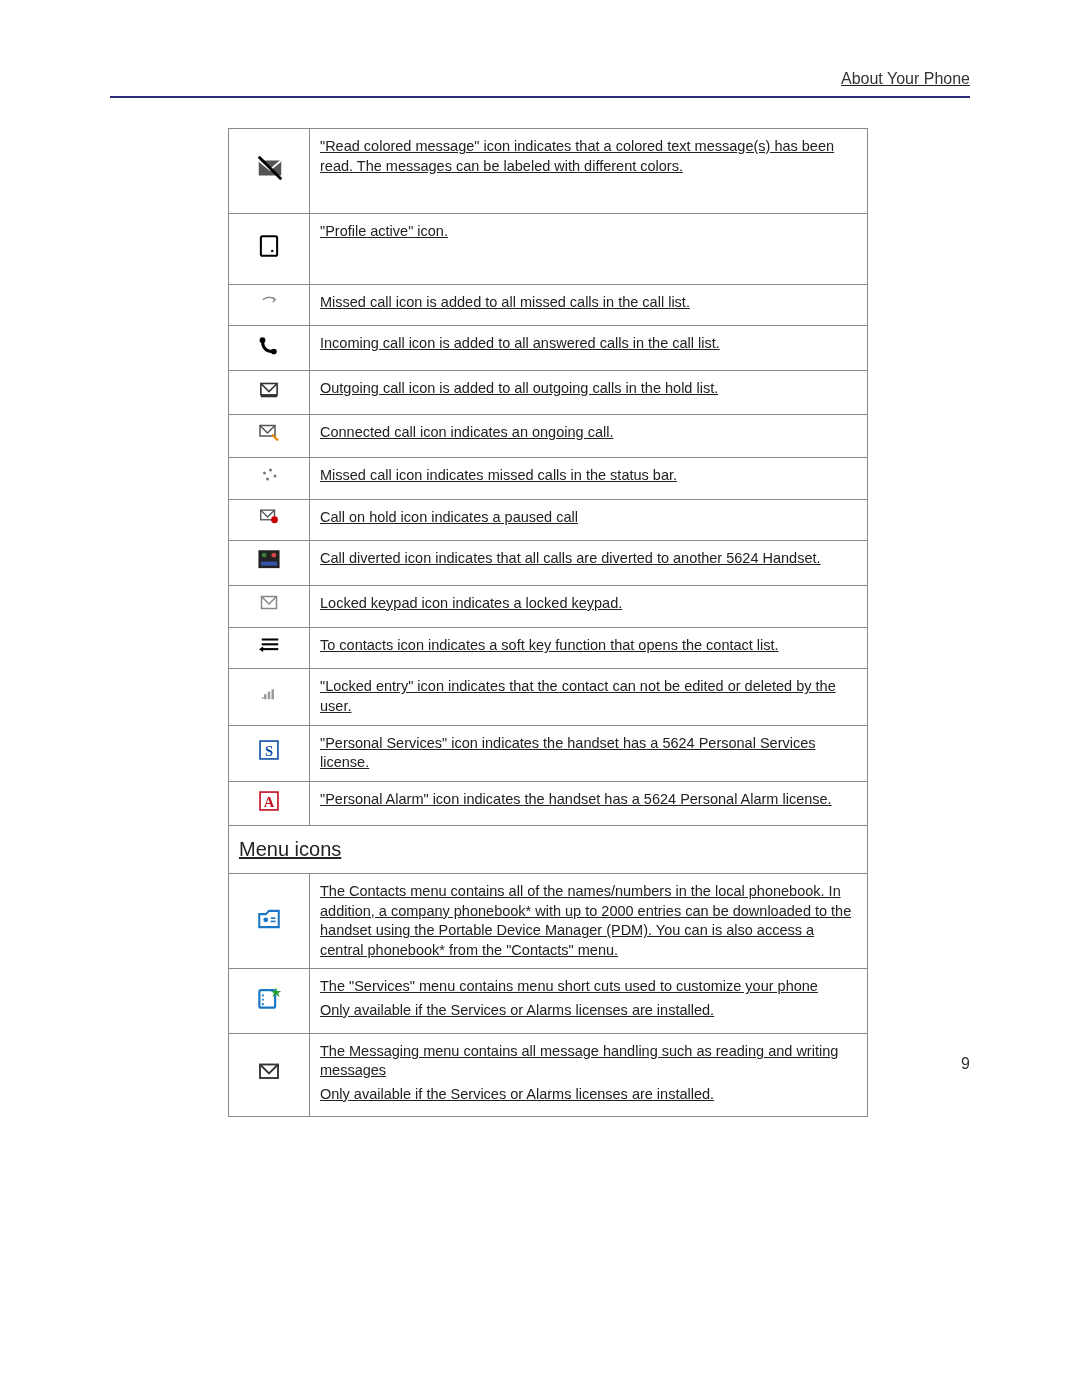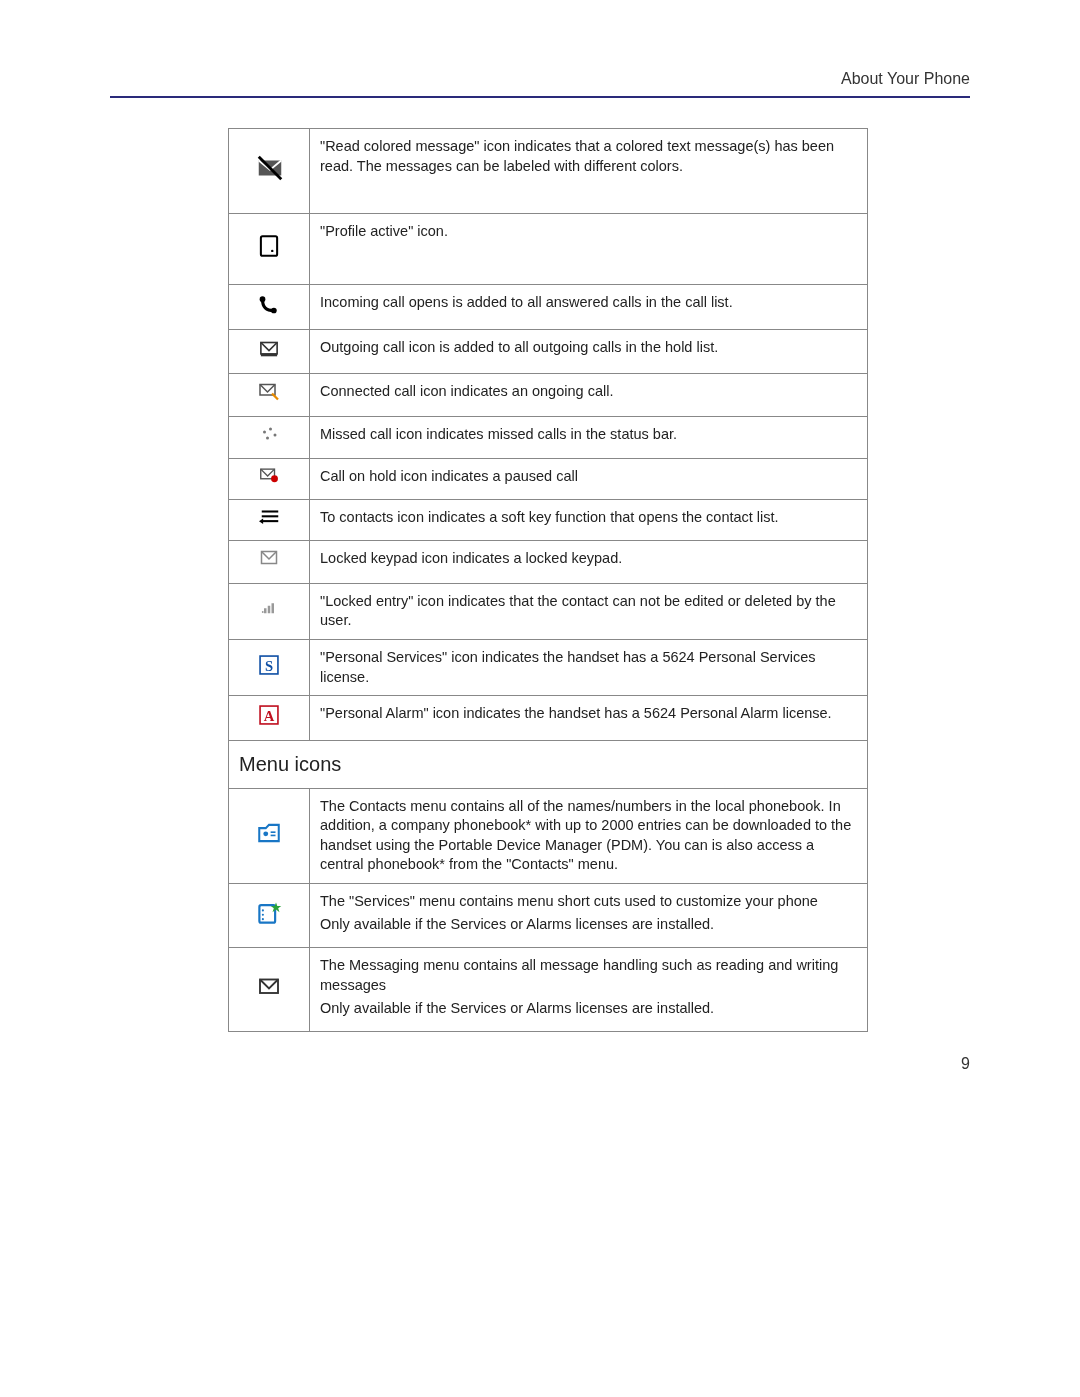--- a/index.html
+++ b/index.html
@@ -9,20 +9,21 @@
     font-family: Arial, Helvetica, sans-serif;
     font-size: 15px;
     color: #222;
   }
   .page {
     width: 1080px;
     height: 1133px;
     position: relative;
     box-sizing: border-box;
     padding: 70px 110px 60px 110px;
+    text-decoration: underline;
   }
   .header {
     text-align: right;
     font-size: 16px;
     color: #333;
     padding-bottom: 8px;
     border-bottom: 2px solid #2a2a7a;
     margin-bottom: 30px;
   }
   .page-num {
@@ -98,33 +99,46 @@
                 <rect x="6" y="4" width="20" height="24" rx="2" fill="none" stroke="#000" stroke-width="2.5"></rect>
                 <circle cx="20" cy="22" r="1.5" fill="#000"></circle>
               </svg>
         </span>
       </td>
       <td class="desc">
         <span>"Profile active" icon.</span>
       </td>
     </tr>
 
+    <tr>
+      <td class="icon-cell">
+        <span class="glyph-box">
+          <svg viewBox="0 0 32 32" width="26" height="20">
+                <path d="M6 14 Q16 6 26 14" fill="none" stroke="#888" stroke-width="2.5"></path>
+                <path d="M22 10 L26 14 L22 18" fill="none" stroke="#888" stroke-width="2"></path>
+              </svg>
+        </span>
+      </td>
+      <td class="desc">
+        <span>Missed call  icon is added to all missed calls in the call list.</span>
+      </td>
+    </tr>
 
     <tr>
       <td class="icon-cell">
         <span class="glyph-box">
           <svg viewBox="0 0 32 32" width="26" height="26">
                 <path d="M8 10 C8 20 12 24 22 24" fill="none" stroke="#000" stroke-width="4" stroke-linecap="round"></path>
                 <circle cx="8" cy="10" r="3.5" fill="#000"></circle>
                 <circle cx="22" cy="24" r="3.5" fill="#000"></circle>
               </svg>
         </span>
       </td>
       <td class="desc">
-        <span>Incoming call  opens is added to all answered calls in the call list.</span>
+        <span>Incoming call  icon is added to all answered calls in the call list.</span>
       </td>
     </tr>
 
     <tr>
       <td class="icon-cell">
         <span class="glyph-box">
           <svg viewBox="0 0 32 32" width="26" height="26">
                 <rect x="6" y="8" width="20" height="14" fill="none" stroke="#333" stroke-width="2"></rect>
                 <polyline points="6,8 16,18 26,8" fill="none" stroke="#333" stroke-width="2"></polyline>
                 <rect x="6" y="22" width="20" height="3" fill="#333"></rect>
@@ -175,48 +189,63 @@
                 <polyline points="4,6 14,16 24,6" fill="none" stroke="#555" stroke-width="2"></polyline>
                 <circle cx="24" cy="20" r="5" fill="#c00"></circle>
               </svg>
         </span>
       </td>
       <td class="desc">
         <span>Call on hold  icon indicates a paused call</span>
       </td>
     </tr>
 
+    <tr>
+      <td class="icon-cell">
+        <span class="glyph-box">
+          <svg viewBox="0 0 32 32" width="28" height="26">
+                <rect x="3" y="4" width="26" height="22" fill="#222"></rect>
+                <circle cx="10" cy="10" r="3" fill="#3a7a3a"></circle>
+                <circle cx="22" cy="10" r="3" fill="#d04848"></circle>
+                <rect x="6" y="18" width="20" height="5" fill="#3555aa"></rect>
+              </svg>
+        </span>
+      </td>
+      <td class="desc">
+        <span>Call diverted  icon indicates that all calls are diverted to another 5624 Handset.</span>
+      </td>
+    </tr>
+
+    <tr>
+      <td class="icon-cell">
+        <span class="glyph-box">
+          <svg viewBox="0 0 32 32" width="24" height="24">
+                <rect x="6" y="6" width="20" height="16" fill="none" stroke="#888" stroke-width="2"></rect>
+                <polyline points="6,6 16,16 26,6" fill="none" stroke="#888" stroke-width="2"></polyline>
+              </svg>
+        </span>
+      </td>
+      <td class="desc">
+        <span>Locked keypad   icon indicates a locked keypad.</span>
+      </td>
+    </tr>
 
     <tr>
       <td class="icon-cell">
         <span class="glyph-box">
           <svg viewBox="0 0 32 32" width="30" height="22">
                 <line x1="4" y1="8" x2="28" y2="8" stroke="#000" stroke-width="3"></line>
                 <line x1="4" y1="15" x2="28" y2="15" stroke="#000" stroke-width="3"></line>
                 <line x1="4" y1="22" x2="28" y2="22" stroke="#000" stroke-width="3"></line>
                 <polygon points="0,22 6,18 6,26" fill="#000"></polygon>
               </svg>
         </span>
       </td>
       <td class="desc">
         <span>To contacts  icon indicates a soft key function that opens the contact list.</span>
-      </td>
-    </tr>
-
-    <tr>
-      <td class="icon-cell">
-        <span class="glyph-box">
-          <svg viewBox="0 0 32 32" width="24" height="24">
-                <rect x="6" y="6" width="20" height="16" fill="none" stroke="#888" stroke-width="2"></rect>
-                <polyline points="6,6 16,16 26,6" fill="none" stroke="#888" stroke-width="2"></polyline>
-              </svg>
-        </span>
-      </td>
-      <td class="desc">
-        <span>Locked keypad   icon indicates a locked keypad.</span>
       </td>
     </tr>
 
     <tr>
       <td class="icon-cell">
         <span class="glyph-box">
           <svg viewBox="0 0 32 32" width="22" height="20">
                 <rect x="8" y="18" width="4" height="8" fill="#999"></rect>
                 <rect x="14" y="14" width="4" height="12" fill="#999"></rect>
                 <rect x="20" y="10" width="4" height="16" fill="#999"></rect>

